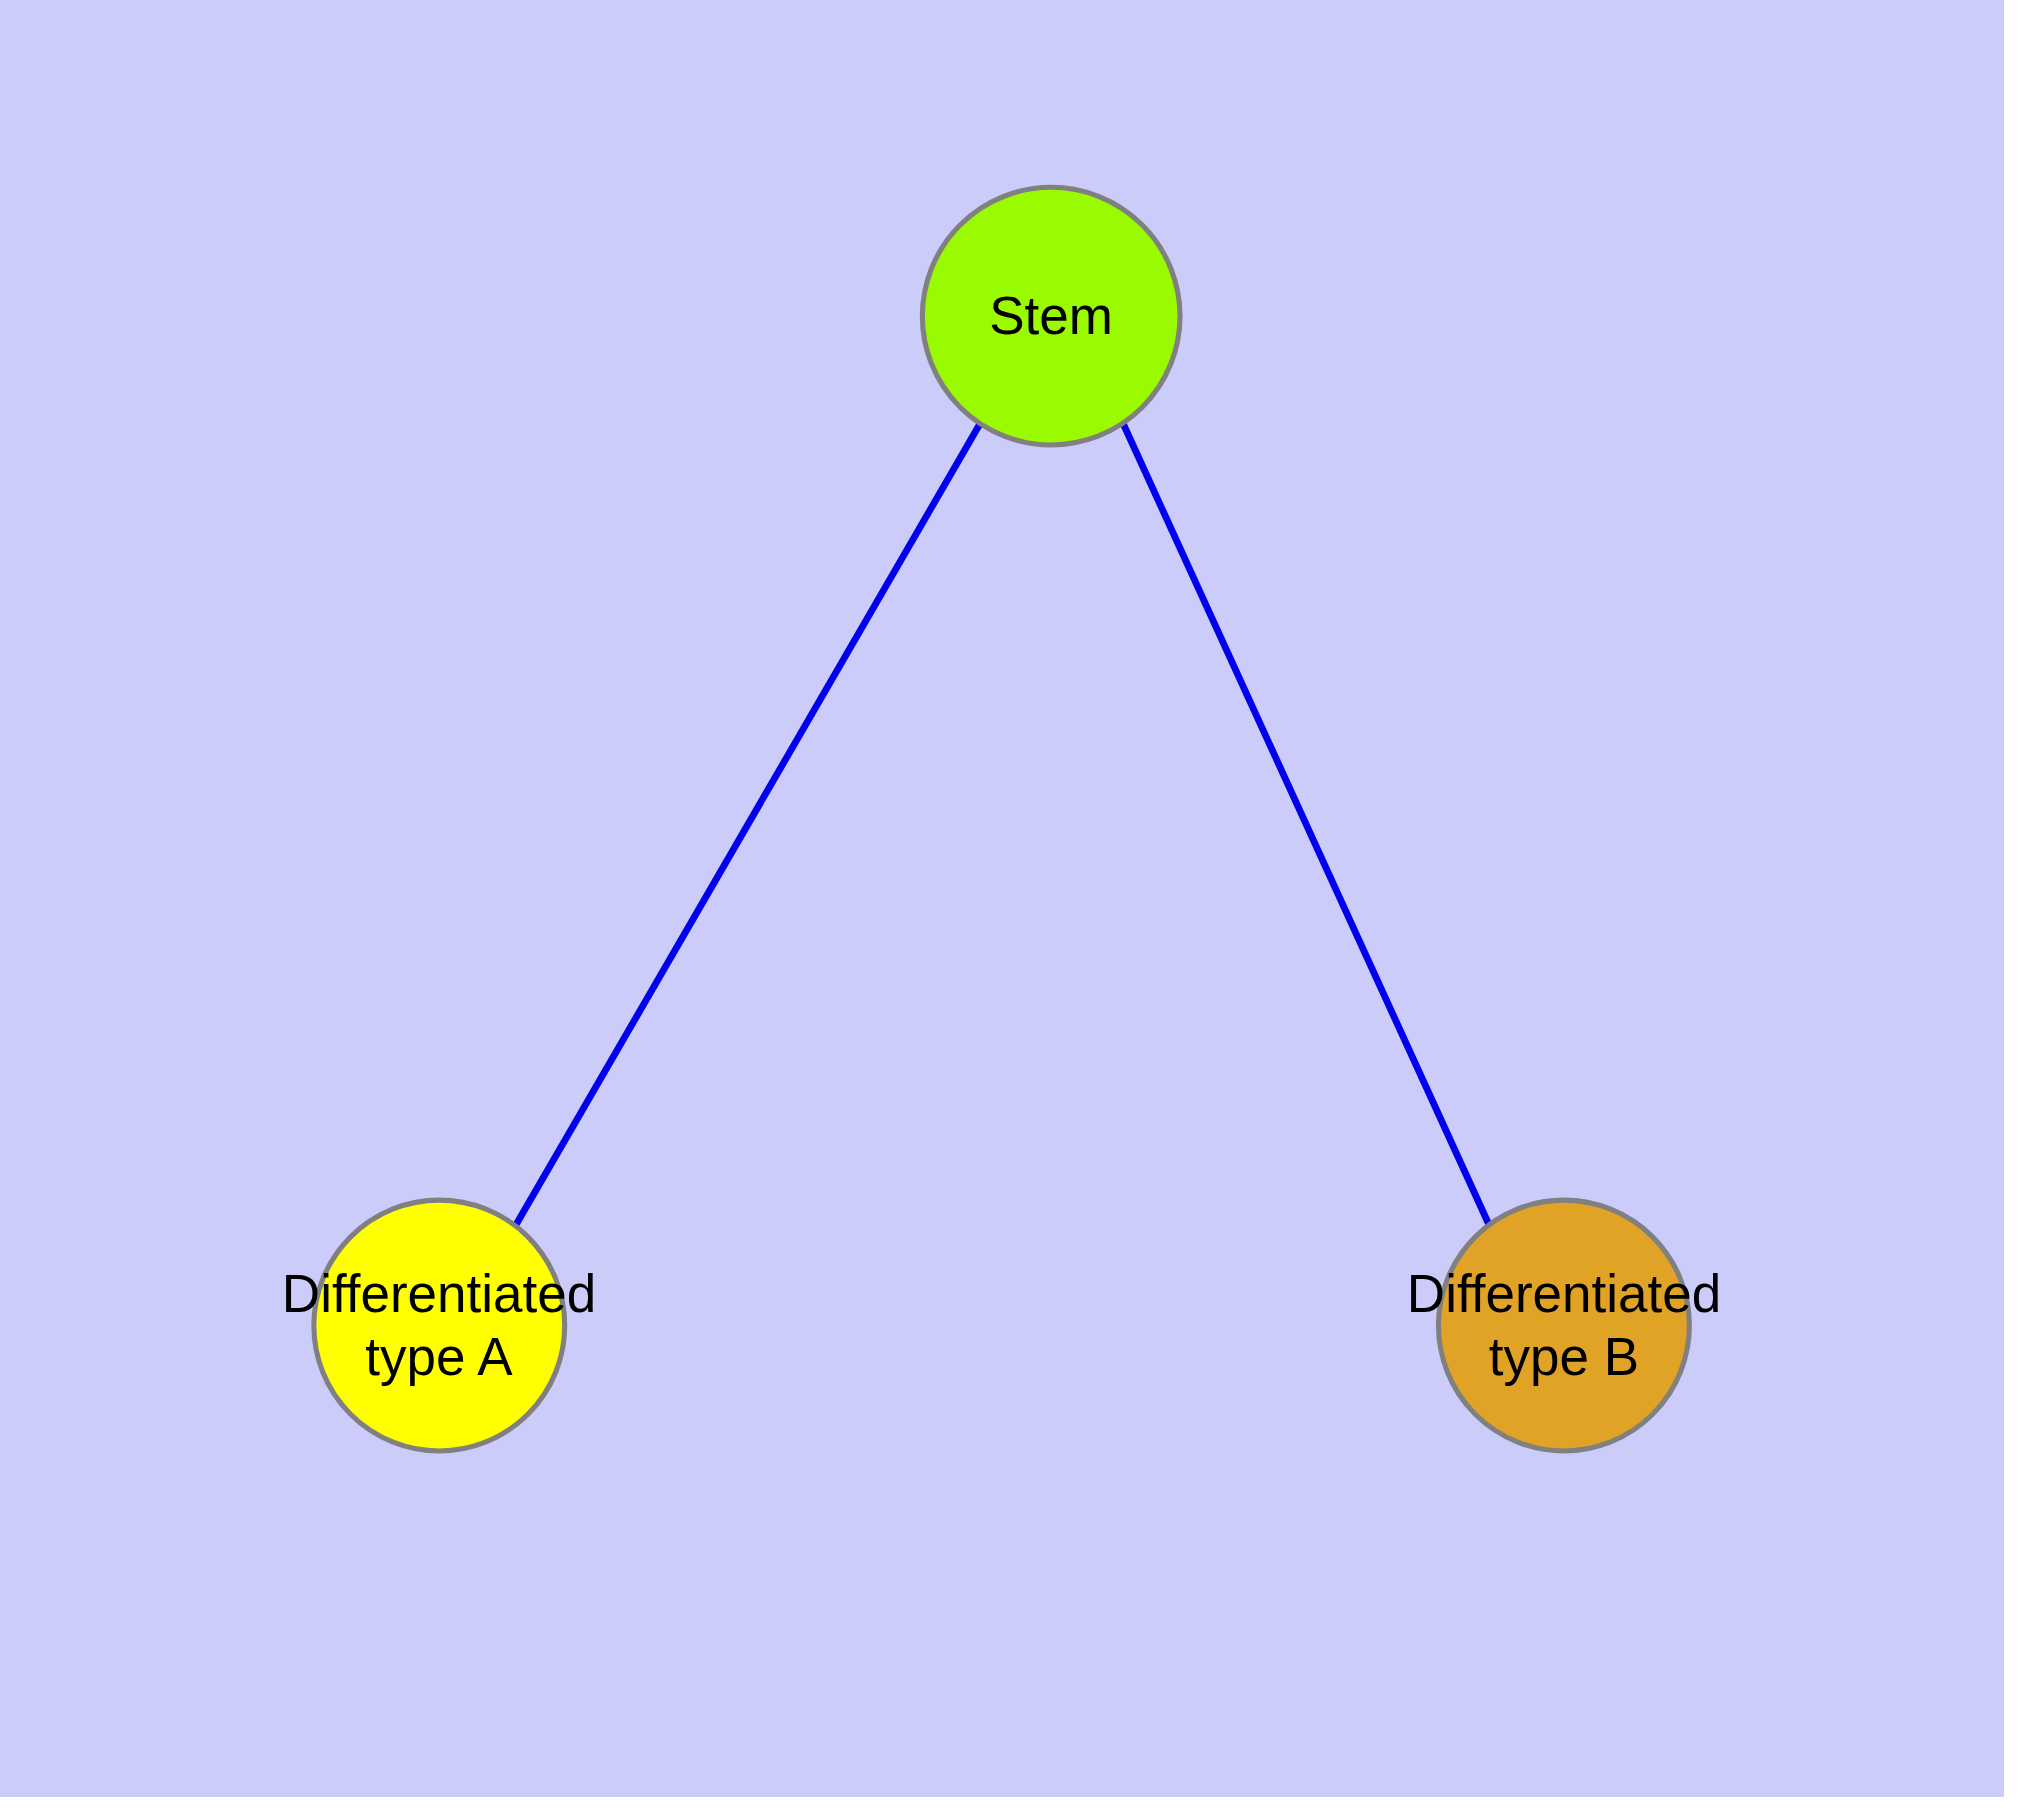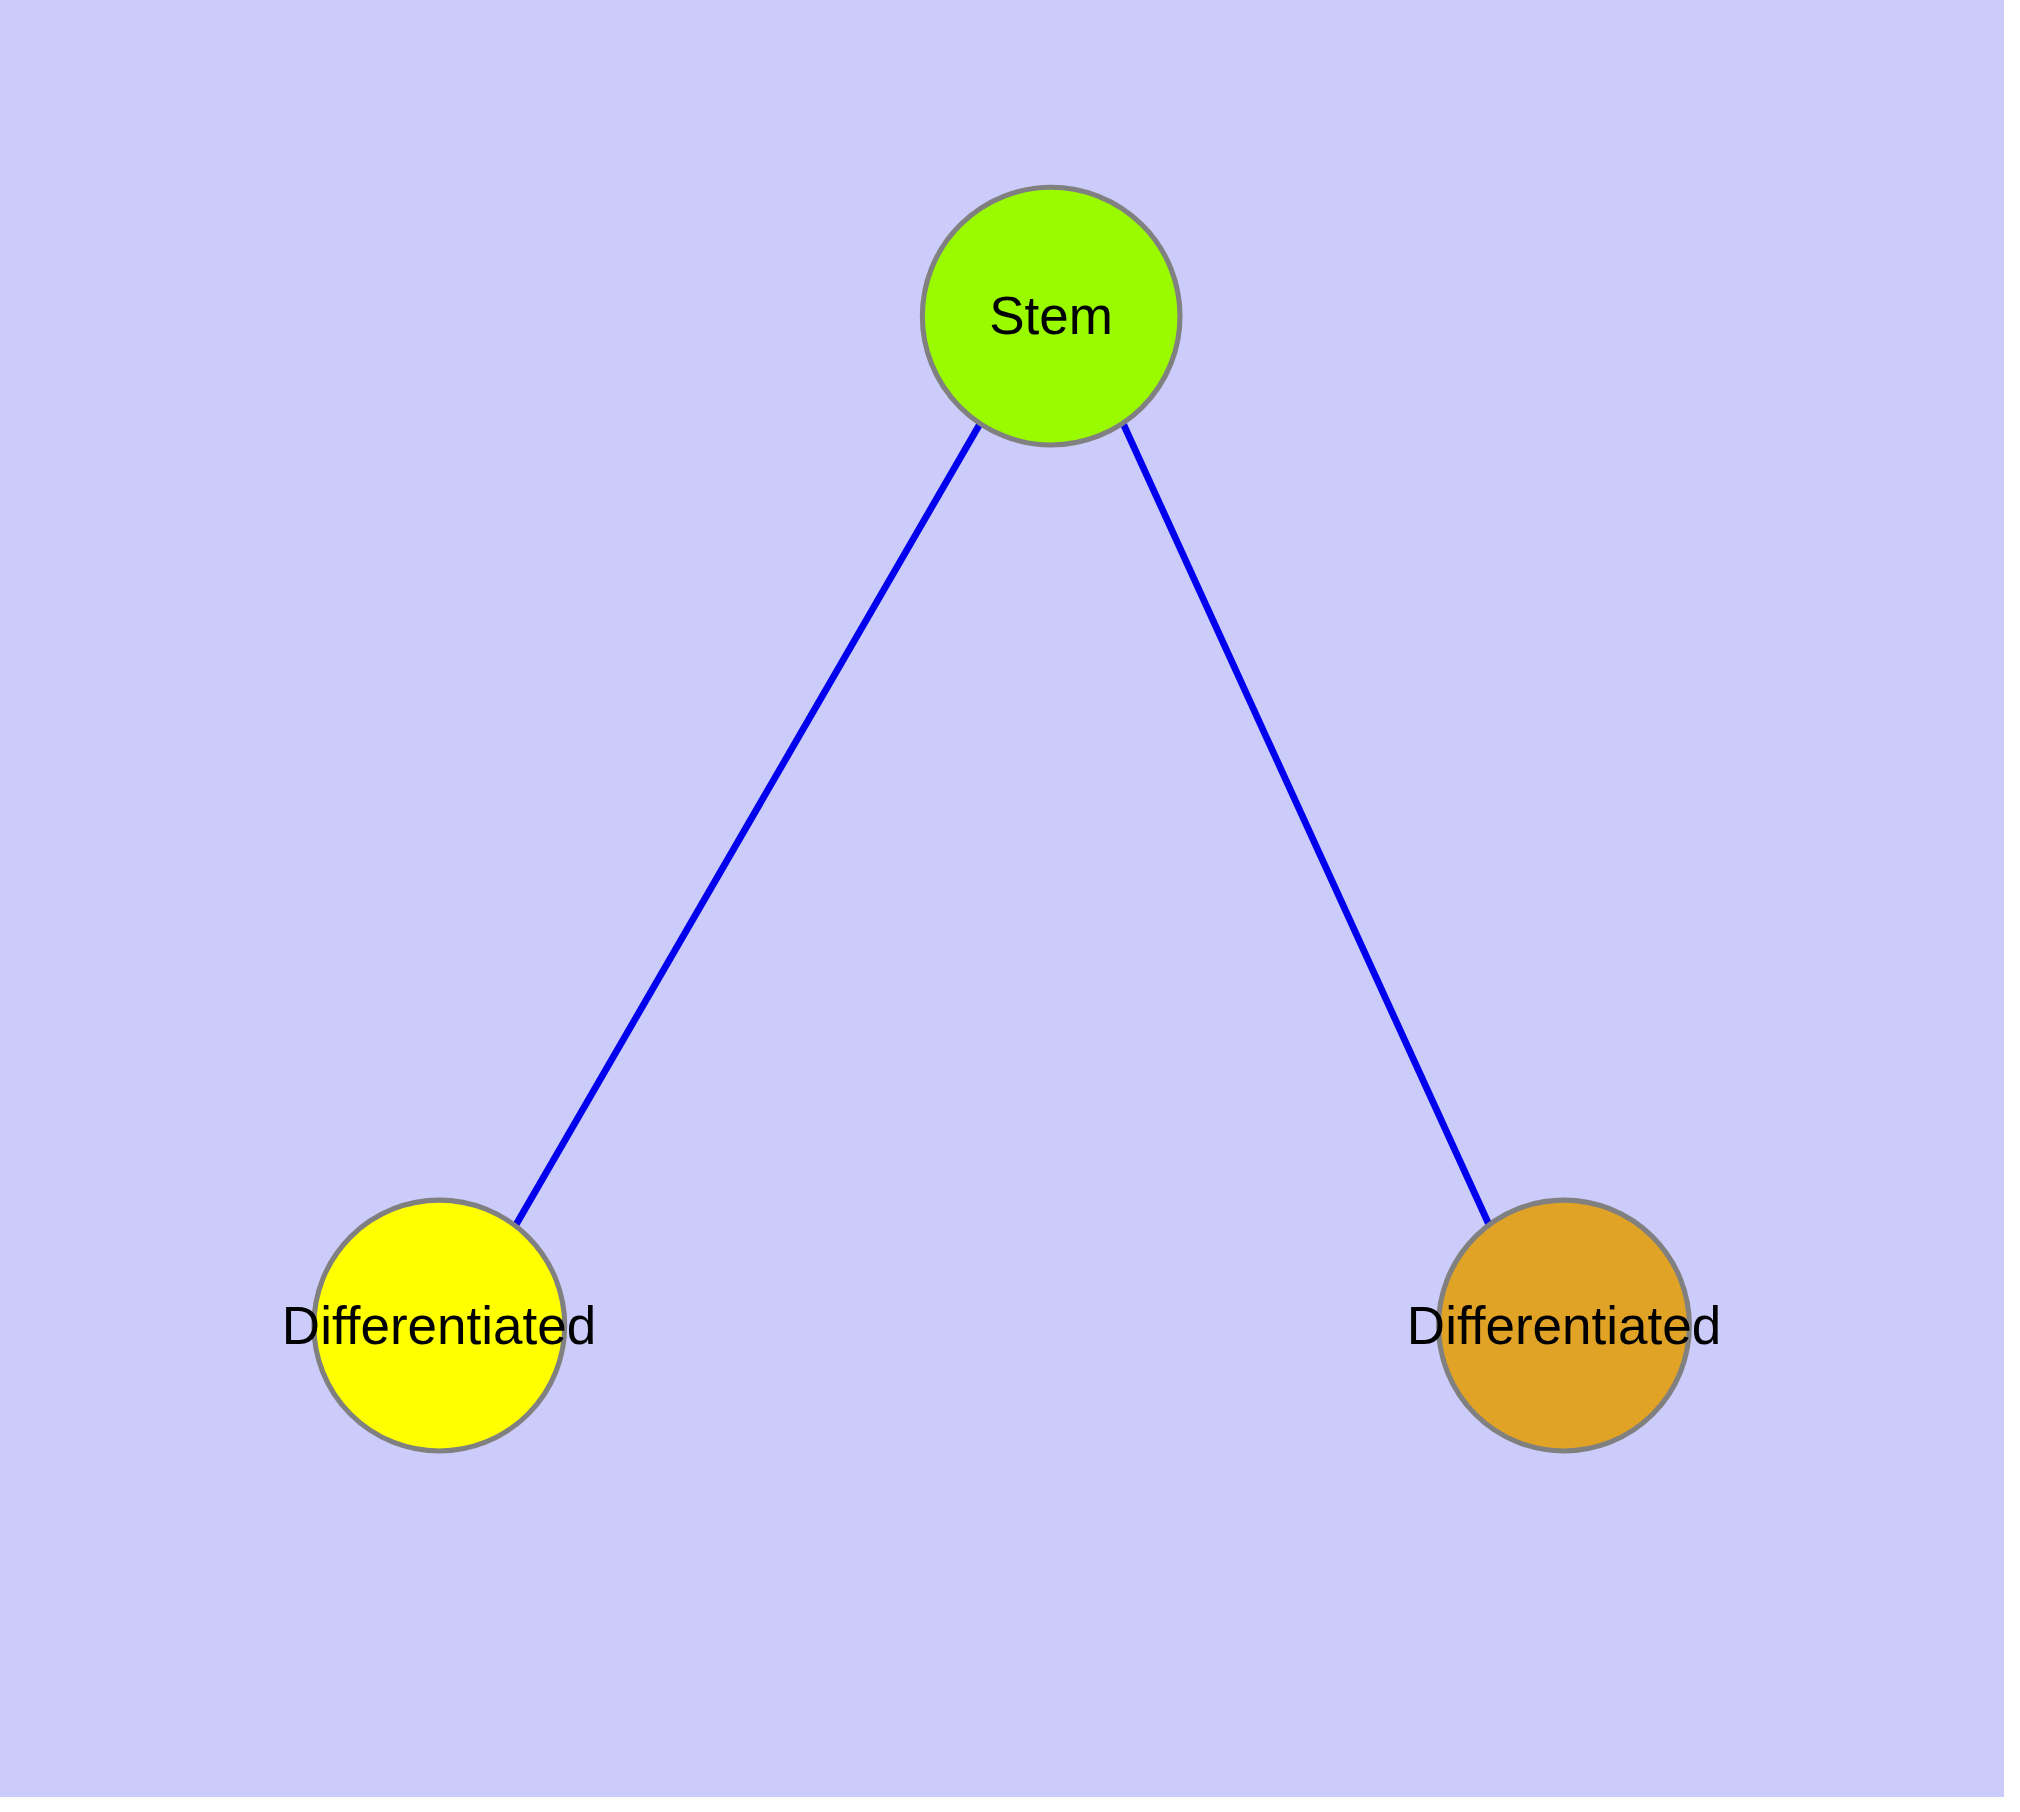--- a/index.html
+++ b/index.html
@@ -70,20 +70,22 @@
       <circle class="node-circle" cx="1845" cy="1564" r="148" fill="#e0a326" stroke="#808080"></circle>
     </g>
   </svg>
 
   <div class="node-label" style="left: 1051px; top: 316px; font-size: 53px;">
     <span class="lbl-line">Stem</span>
   </div>
 
   <div class="node-label" style="left: 439px; top: 1326px; font-size: 53px;">
     <span class="lbl-line">Differentiated</span>
+    <span class="lbl-line">type A</span>
   </div>
 
   <div class="node-label" style="left: 1564px; top: 1326px; font-size: 53px;">
     <span class="lbl-line">Differentiated</span>
+    <span class="lbl-line">type B</span>
   </div>
 
 </div>
 
 
 </body></html>

